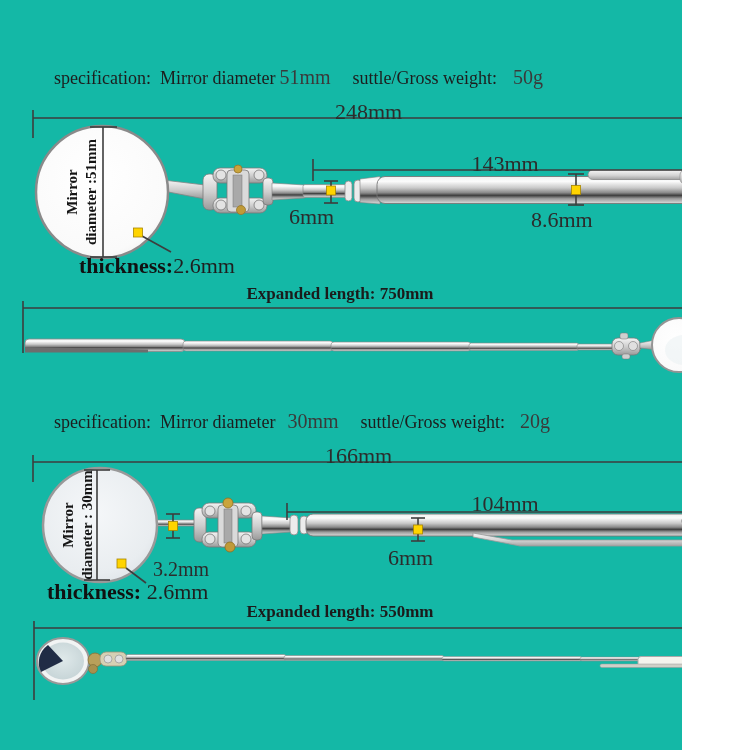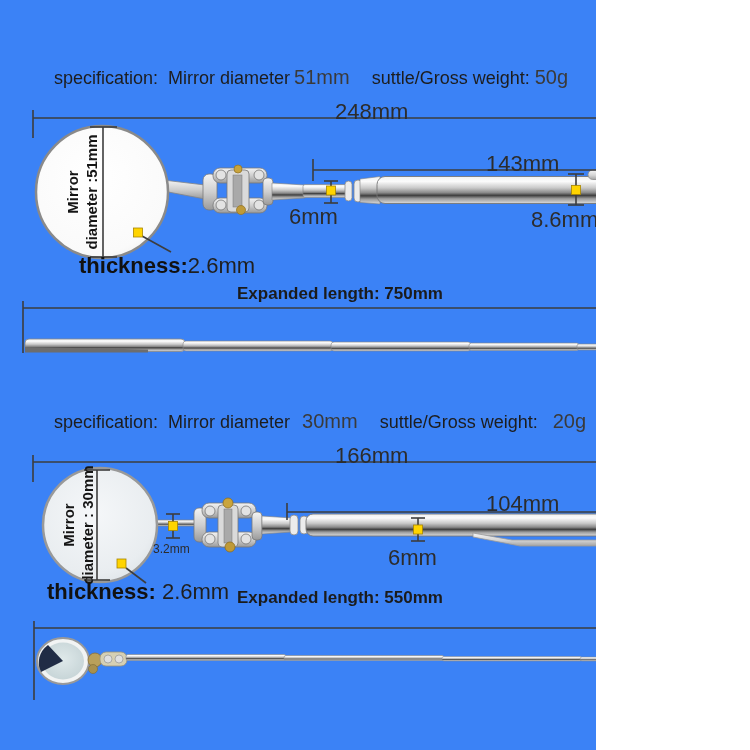--- a/index.html
+++ b/index.html
@@ -1,24 +1,24 @@
 <!DOCTYPE html>
 <html><head>
 <meta charset="utf-8">
 <style>
   html,body{margin:0;padding:0;background:#fff;}
-  .canvas{position:relative;width:596px;height:750px;background:#3b82f6;
-          font-family:Liberation Sans, sans-serif;color:#1f1f1f;overflow:hidden;}
+  .canvas{position:relative;width:682px;height:750px;background:#14b8a6;
+          font-family:Liberation Serif, serif;color:#1f1f1f;overflow:hidden;}
   .abs{position:absolute;}
   svg.layer{position:absolute;left:0;top:0;}
   .spec{display:flex;align-items:baseline;font-size:18px;white-space:pre;color:#1d1d1d;}
   .spec .big{font-size:20px;color:#3a3a3a;}
   .dimnum{font-size:22px;color:#2c2c2c;white-space:nowrap;}
-  .dimnum.center{text-align:center;margin-left:16px;}
-  .small{font-size:12px;}
+  .dimnum.center{text-align:center;}
+  .small{font-size:20px;margin-top:16px;}
   .rotlab{transform:rotate(-90deg);transform-origin:center;
           font-size:15px;font-weight:600;line-height:19px;color:#151515;
           display:flex;flex-direction:column;align-items:center;justify-content:center;white-space:nowrap;}
   .thick{display:flex;align-items:baseline;font-size:22px;white-space:pre;}
   .thick .lab{font-weight:700;color:#111;}
   .explen{font-size:17px;font-weight:600;text-align:center;color:#1b1b1b;white-space:nowrap;}
 </style>
 </head>
 <body>
 
@@ -208,21 +208,21 @@
       <rect x="638" y="656.5" width="54" height="10" rx="3" fill="#f4f4ee" stroke="#aaa" stroke-width="1"></rect>
       <rect x="600" y="664" width="90" height="3.5" rx="1.75" fill="#d0d0c8" stroke="#999" stroke-width="0.5"></rect>
     </g>
   </svg>
 
   <div class="abs spec" style="left:54px;top:66px;">
     <span>specification:</span><span>  </span>
     <span>Mirror diameter</span>
     <span class="big" style="margin-left:4px;">51mm</span>
     <span style="margin-left:22px;">suttle/Gross weight:</span>
-    <span class="big" style="margin-left:5px;">50g</span>
+    <span class="big" style="margin-left:16px;">50g</span>
   </div>
 
   <div class="abs dimnum" style="left:335px;top:99px;">248mm</div>
   <div class="abs dimnum center" style="left:470px;top:151px;width:70px;">143mm</div>
   <div class="abs dimnum" style="left:289px;top:204px;">6mm</div>
   <div class="abs dimnum" style="left:531px;top:207px;">8.6mm</div>
 
   <div class="abs rotlab" style="left:12px;top:172px;width:140px;height:40px;">
     <span>Mirror</span>
     <span>diameter :51mm</span>
@@ -236,31 +236,31 @@
   <div class="abs explen" style="left:175px;top:284px;width:330px;">Expanded length: 750mm</div>
 
   <div class="abs spec" style="left:54px;top:410px;">
     <span>specification:</span><span>  </span>
     <span>Mirror diameter</span>
     <span class="big" style="margin-left:12px;">30mm</span>
     <span style="margin-left:22px;">suttle/Gross weight:</span>
     <span class="big" style="margin-left:15px;">20g</span>
   </div>
 
-  <div class="abs dimnum" style="left:335px;top:443px;">166mm</div>
+  <div class="abs dimnum" style="left:325px;top:443px;">166mm</div>
   <div class="abs dimnum center" style="left:470px;top:491px;width:70px;">104mm</div>
   <div class="abs dimnum small" style="left:153px;top:542px;">3.2mm</div>
   <div class="abs dimnum" style="left:388px;top:545px;">6mm</div>
 
   <div class="abs rotlab" style="left:18px;top:505px;width:120px;height:40px;">
     <span>Mirror</span>
     <span>diameter : 30mm</span>
   </div>
 
   <div class="abs thick" style="left:47px;top:579px;">
     <span class="lab">thickness:</span>
     <span> </span>
     <span>2.6mm</span>
   </div>
 
-  <div class="abs explen" style="left:175px;top:588px;width:330px;">Expanded length: 550mm</div>
+  <div class="abs explen" style="left:175px;top:602px;width:330px;">Expanded length: 550mm</div>
 
 </div>
 
 </body></html>

